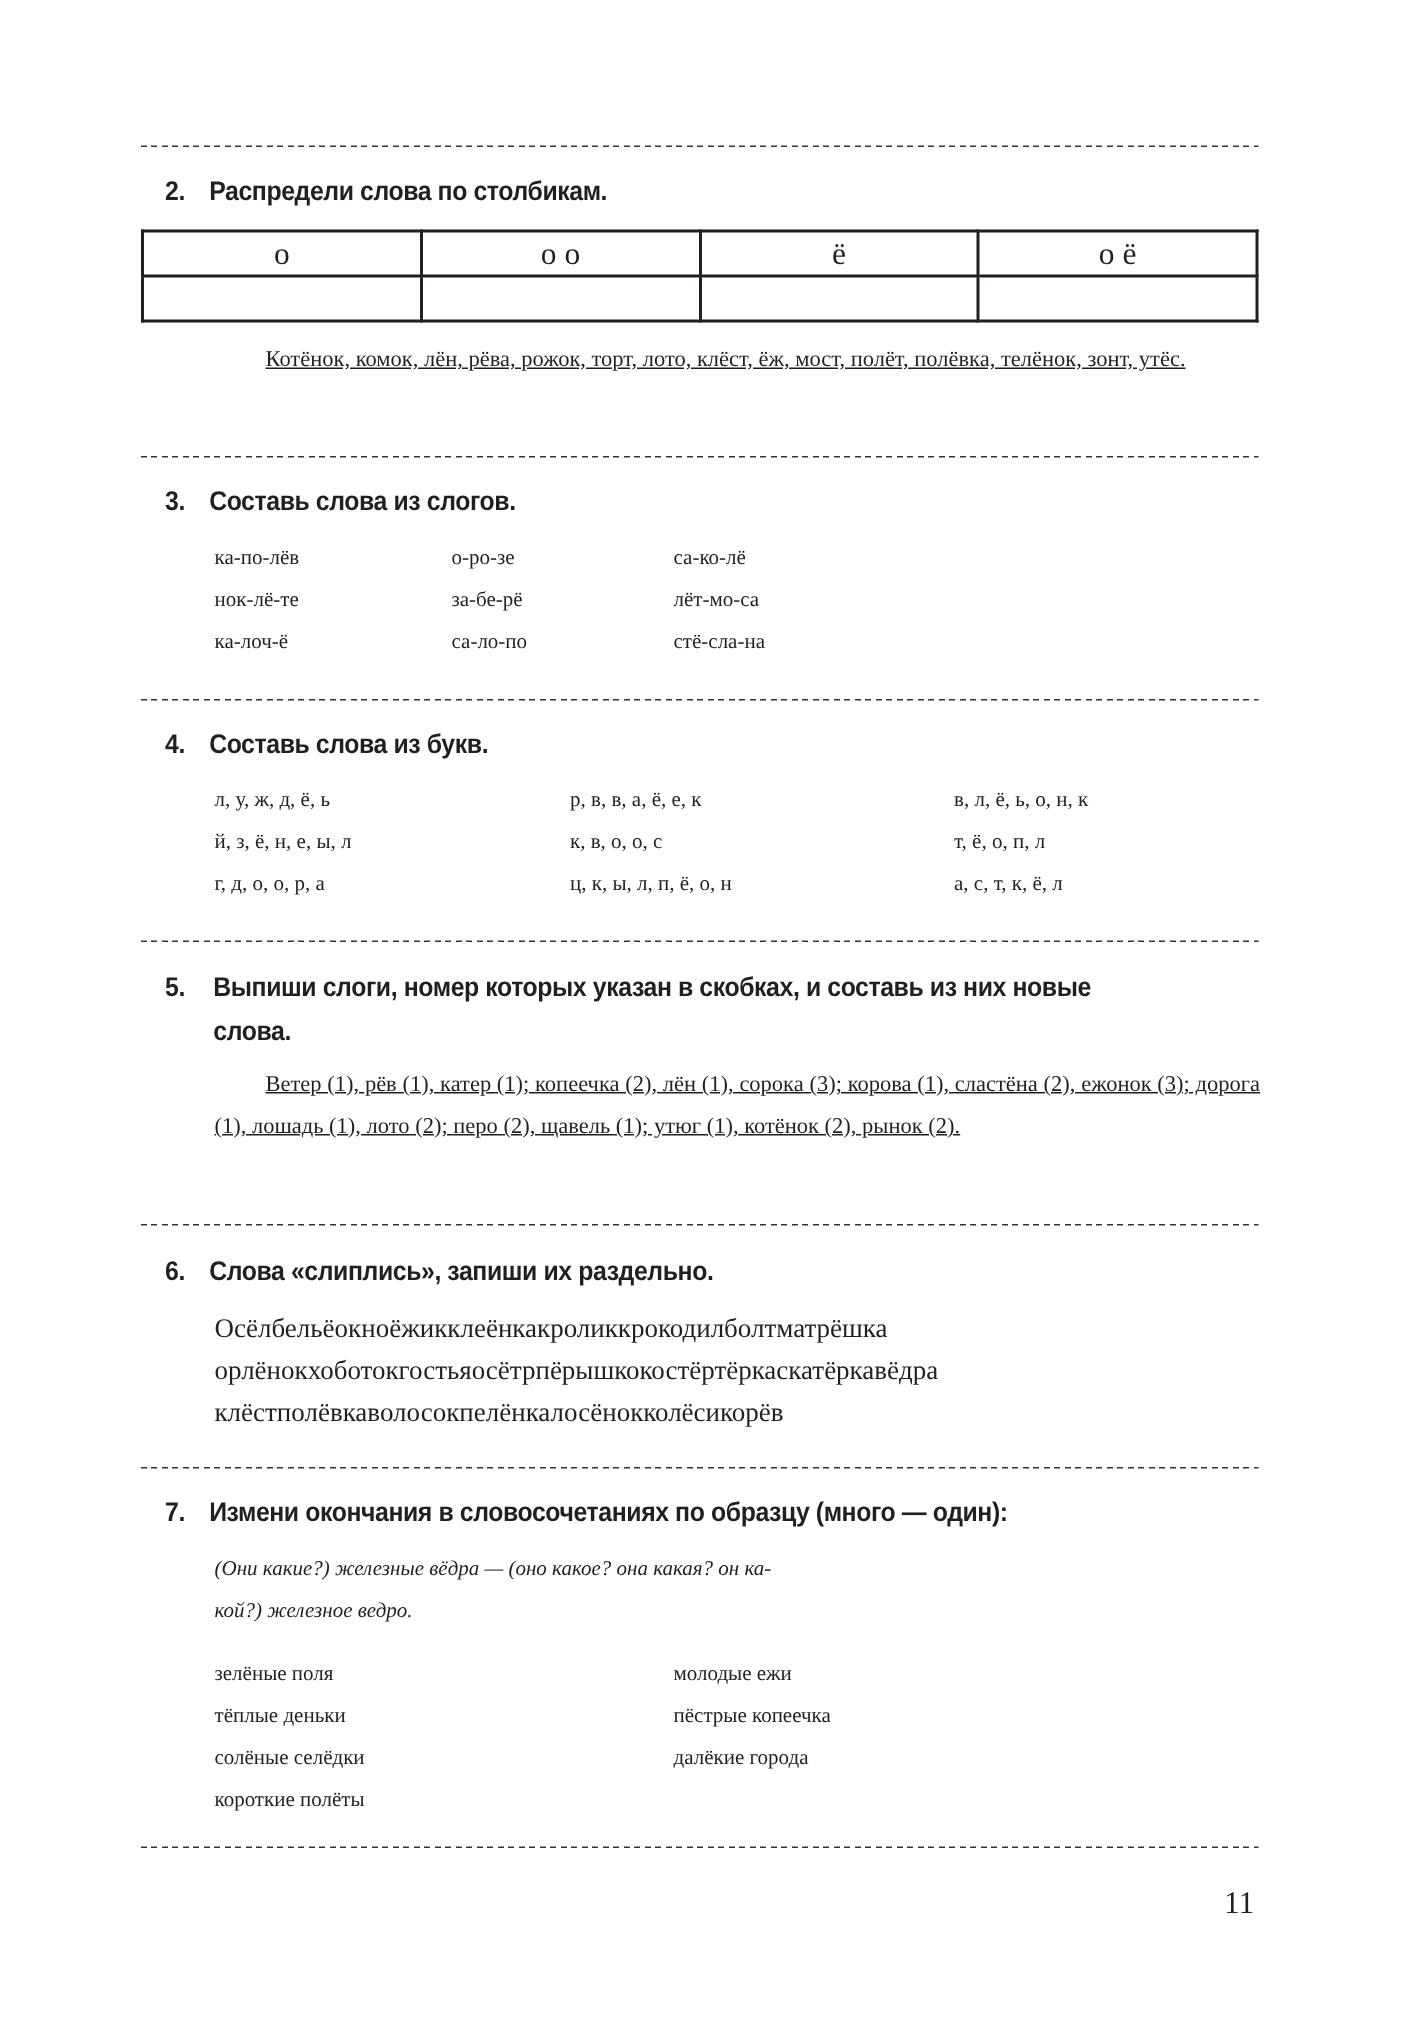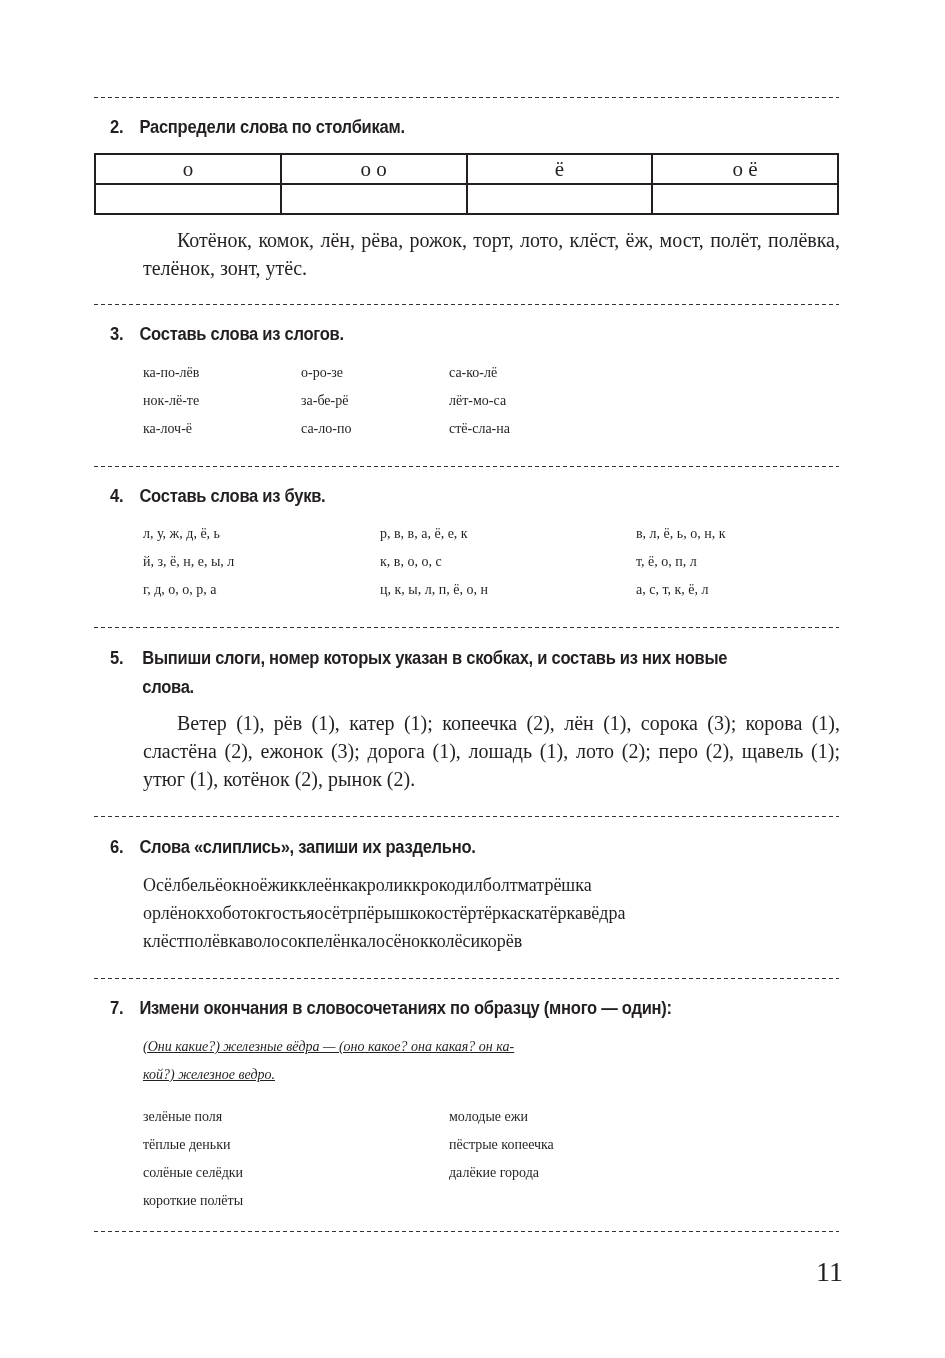--- a/index.html
+++ b/index.html
@@ -16,35 +16,35 @@
   }
   .task-head .num { display: inline-block; width: 32px; }
   .task-head-wrap {
     position: absolute; left: 110px; width: 790px; font-family: "Liberation Sans", "DejaVu Sans", sans-serif;
     font-weight: bold; font-size: 18px; line-height: 29px; color: #231f20; letter-spacing: -0.3px;
     transform: scaleX(0.92); transform-origin: left top;
   }
   .task-head-wrap .num { display: inline-block; width: 35px; }
   .task-head-wrap .cont { padding-left: 35px; display: block; }
   .body-text {
-    position: absolute; left: 143px; width: 697px; font-size: 20px; line-height: 28px;
-    text-align: justify; color: #231f20;
+    position: absolute; left: 143px; width: 697px; font-size: 15px; line-height: 28px;
+    text-align: justify; color: #231f20; text-decoration: underline;
   }
   .body-text .indent { display: inline-block; width: 34px; }
-  .italic { font-style: italic; text-decoration: underline; }
+  .italic { font-style: italic; }
   .col { position: absolute; font-size: 14px; line-height: 28px; white-space: nowrap; color: #231f20; }
   table.cols {
     position: absolute; left: 94px; top: 153px; width: 745px; border-collapse: collapse;
   }
   table.cols td {
     border: 2px solid #231f20; height: 30px; text-align: center; font-size: 21px; width: 25%;
     font-family: "Liberation Serif", "DejaVu Serif", serif;
   }
   table.cols tr.blank td { height: 30px; }
-  .page-num { position: absolute; left: 816px; top: 1256px; font-size: 28px; }
+  .page-num { position: absolute; left: 816px; top: 1256px; font-size: 21px; }
 </style>
 </head>
 <body>
 
 <div class="dash" style="top:97px"></div>
 <div class="dash" style="top:304px"></div>
 <div class="dash" style="top:466px"></div>
 <div class="dash" style="top:627px"></div>
 <div class="dash" style="top:816px"></div>
 <div class="dash" style="top:978px"></div>

